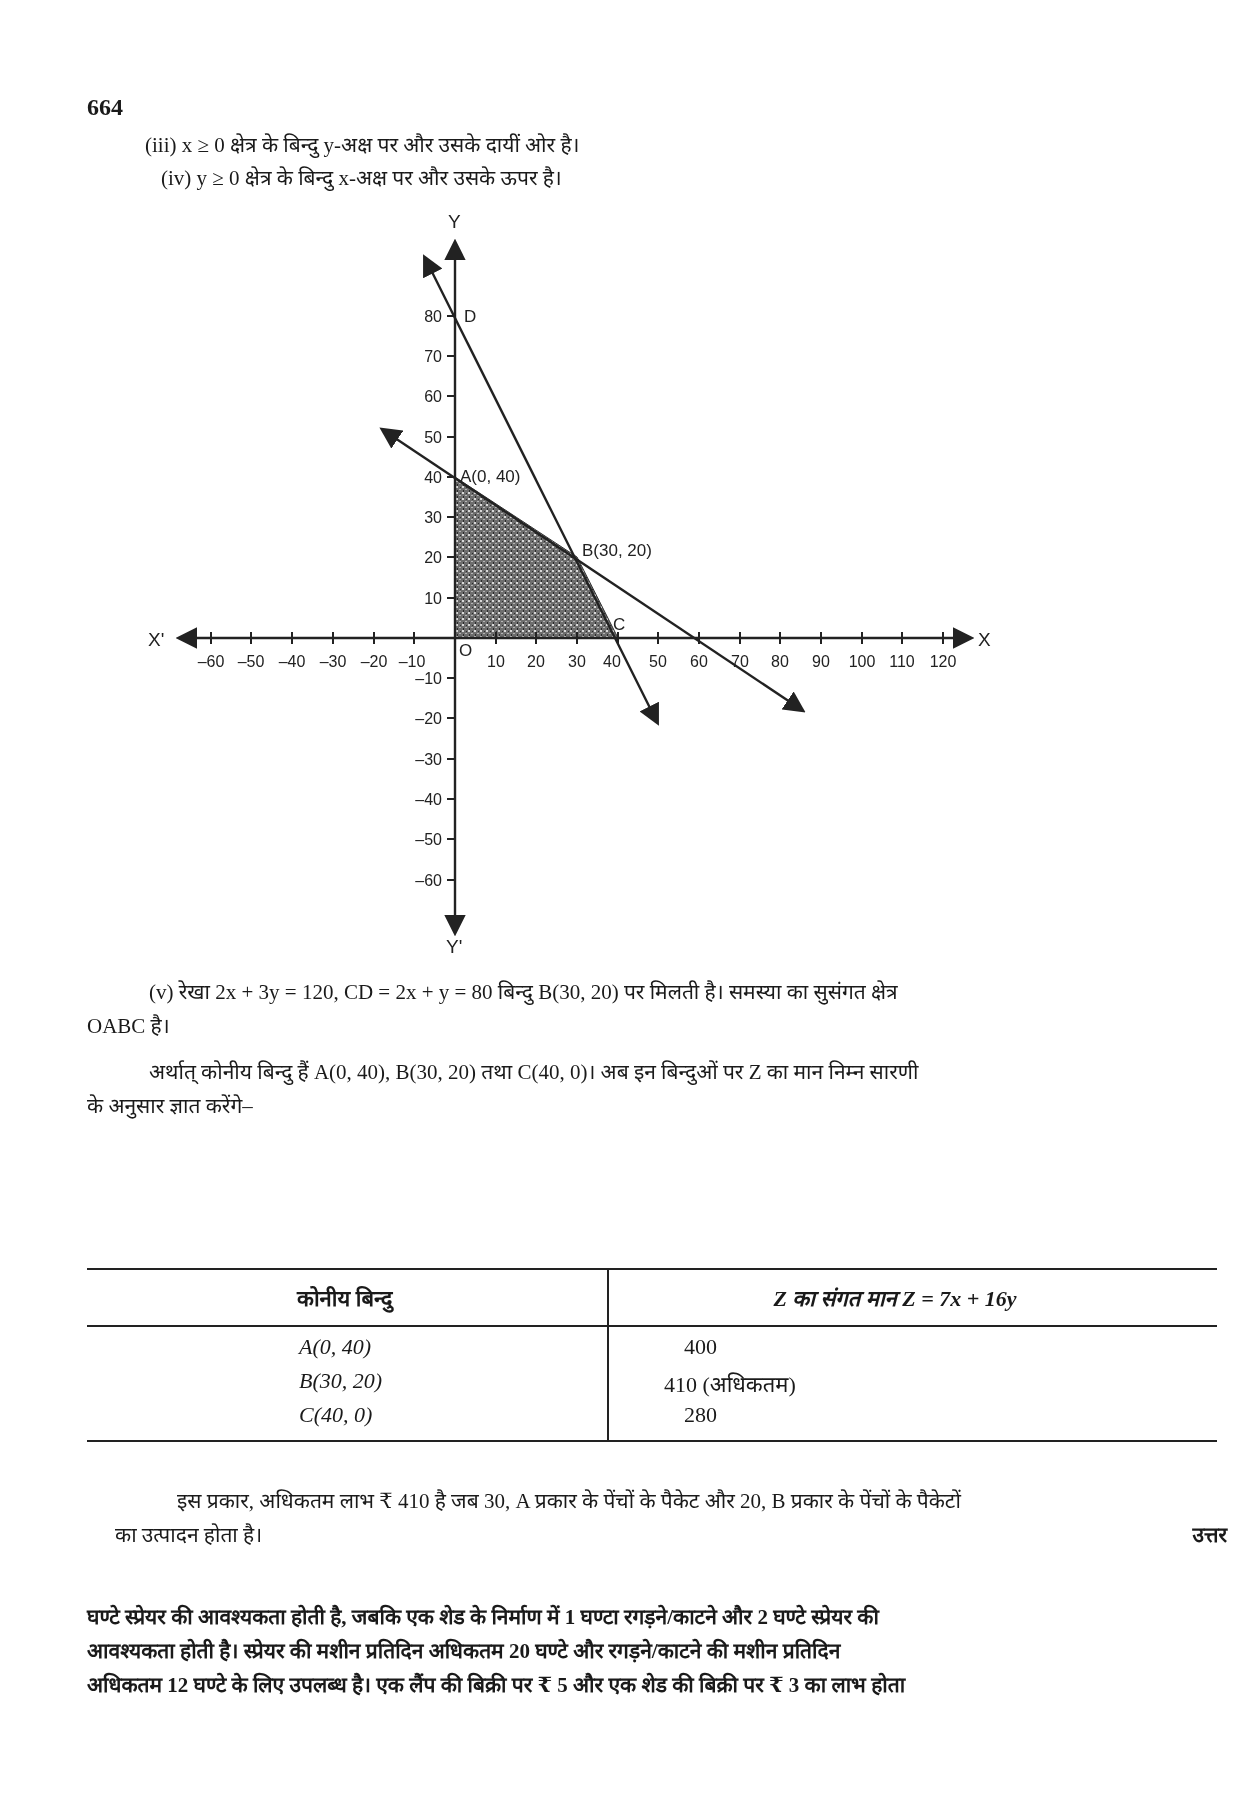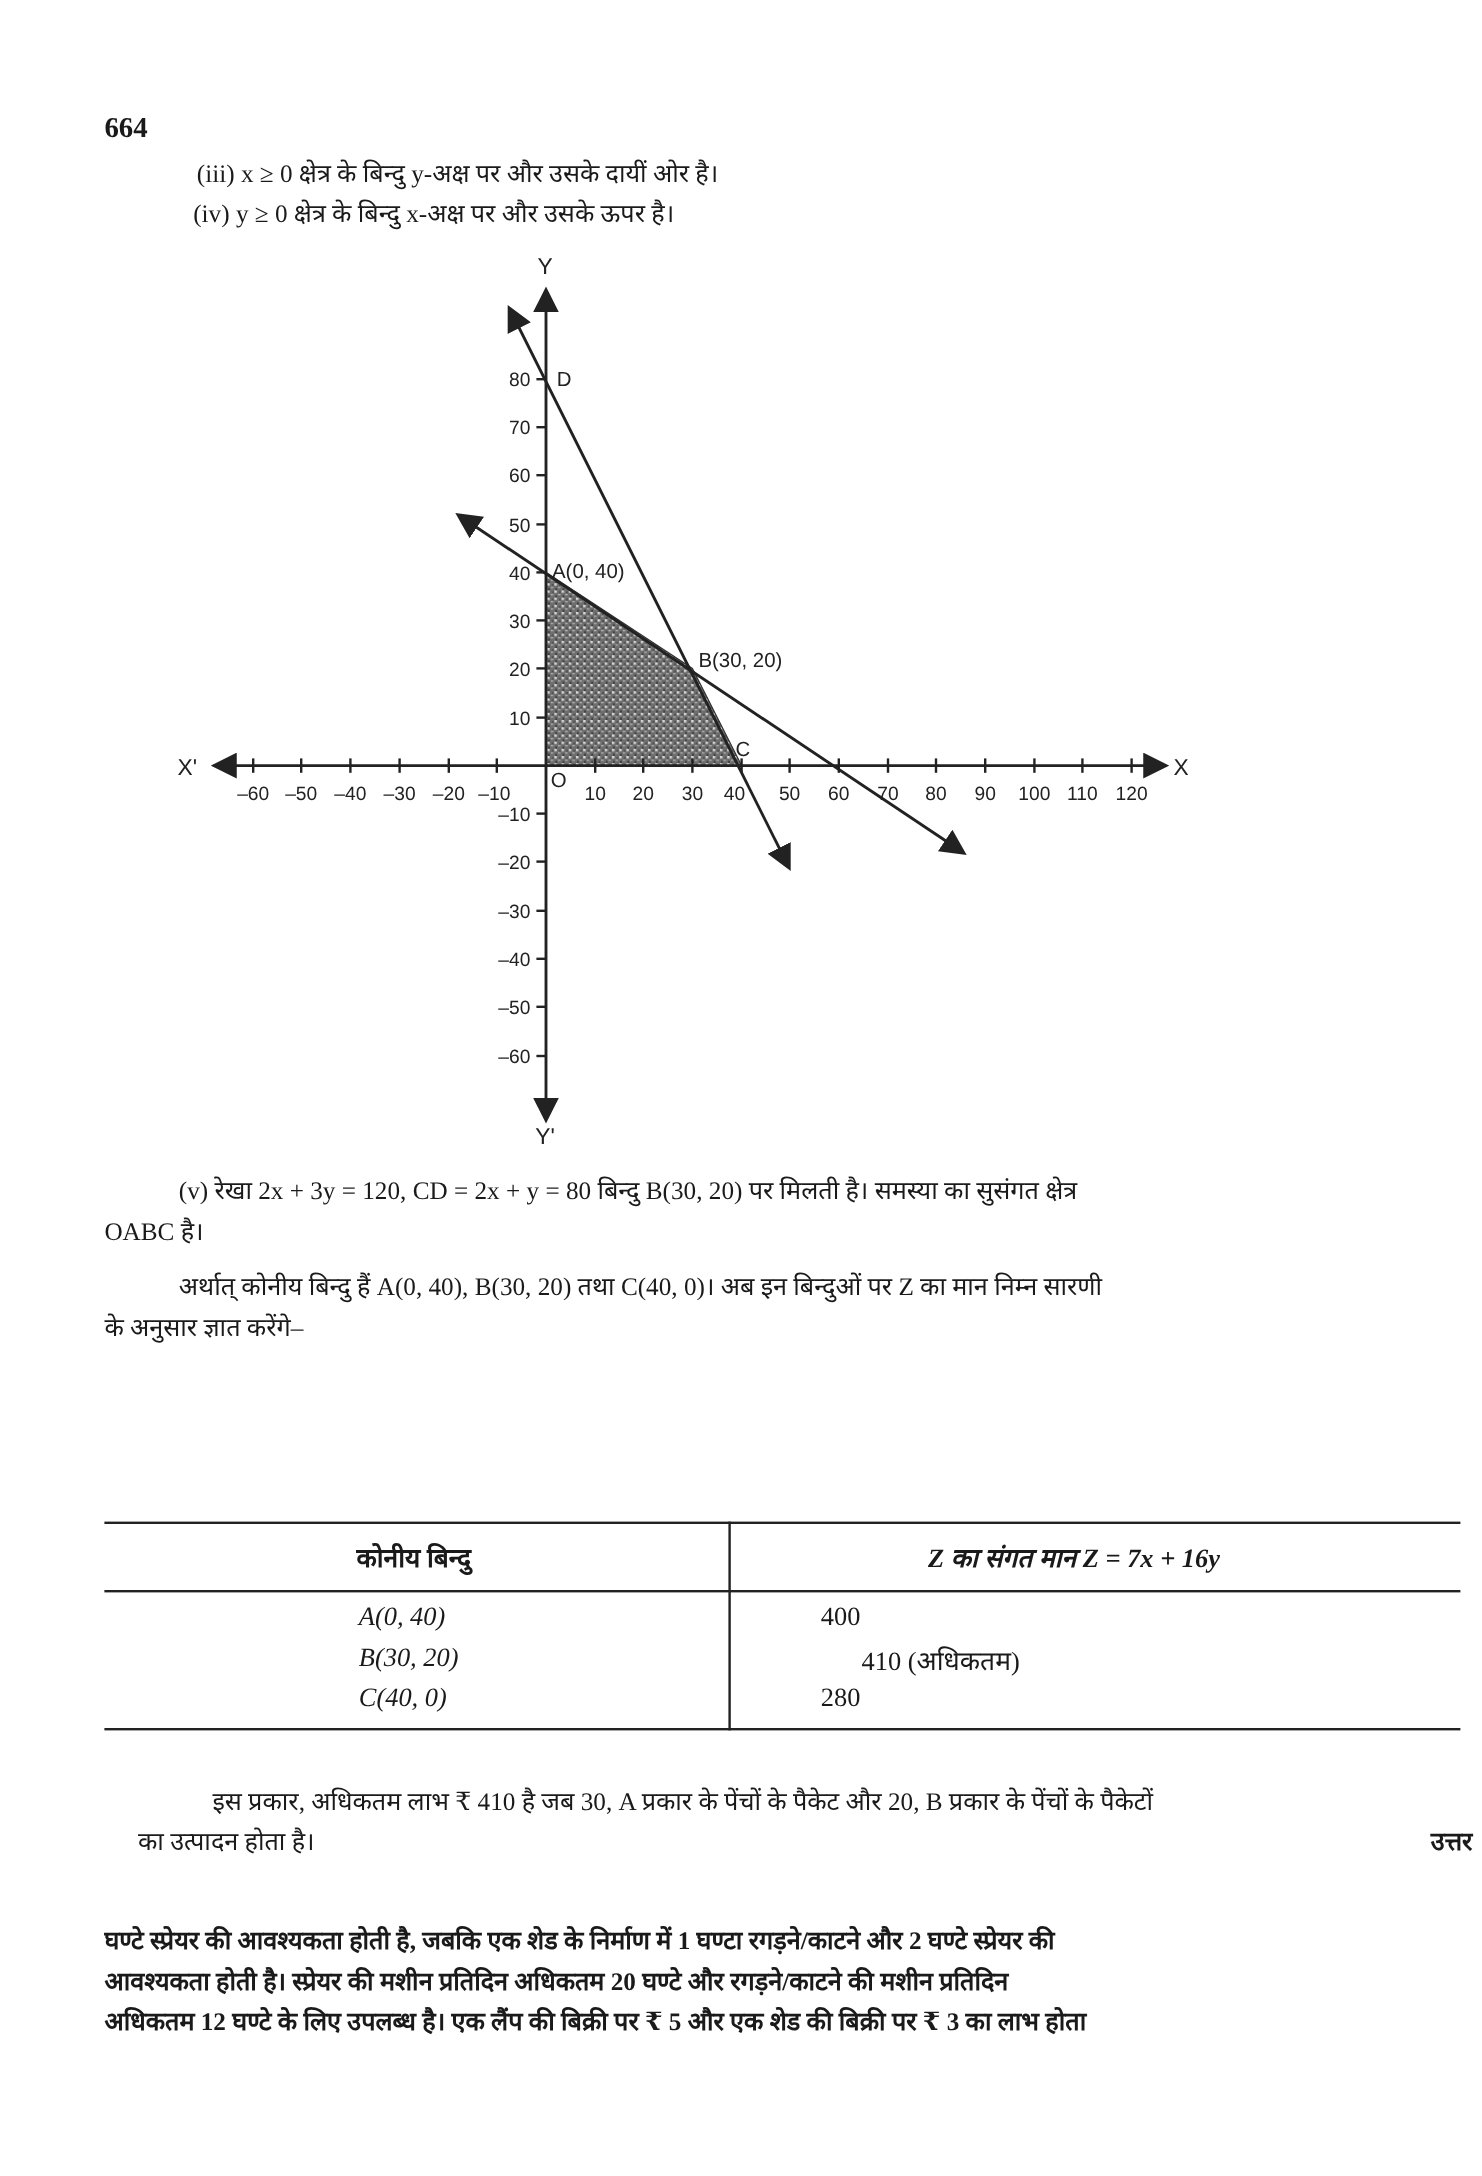--- a/index.html
+++ b/index.html
@@ -16,21 +16,21 @@
   .tbl-rule { position: absolute; left: 0; width: 1130px; height: 2px; background: #222; }
   .tbl-vrule { position: absolute; left: 520px; width: 2px; background: #222; }
   .cell { position: absolute; white-space: nowrap; }
   .answer-tag { position: absolute; right: 18px; font-weight: bold; }
 </style>
 </head>
 <body>
 
 <div class="abs pageno">664</div>
 
-<div class="abs line" style="left:145px; top:130px;margin-left:19px;">
+<div class="abs line" style="left:145px; top:130px;">
   <span>(iii)</span>
   <span>x ≥ 0 क्षेत्र के बिन्दु y-अक्ष पर और उसके दायीं ओर है।</span>
 </div>
 <div class="abs line" style="left:161px; top:163px;font-family:Liberation Serif, serif;">
   <span>(iv)</span>
   <span>y ≥ 0 क्षेत्र के बिन्दु x-अक्ष पर और उसके ऊपर है।</span>
 </div>
 
 <svg class="abs graph" width="1235" height="960" viewBox="0 0 1235 960" style="font-family: 'Liberation Sans', 'DejaVu Sans', sans-serif;">
   <defs>
@@ -163,21 +163,21 @@
   <div class="tbl-rule" style="top:57px;"></div>
   <div class="tbl-rule" style="top:172px;"></div>
   <div class="tbl-vrule" style="top:0; height:174px;"></div>
 
   <div class="cell bold" style="left:210px; top:14px;">कोनीय बिन्दु</div>
   <div class="cell bold" style="left:508px; top:14px; width:420px; text-align:center; padding-left:90px; font-style:italic;">Z का संगत मान Z = 7x + 16y</div>
 
   <div class="cell" style="left:212px; top:66px; font-style:italic;">A(0, 40)</div>
   <div class="cell" style="left:597px; top:66px;">400</div>
   <div class="cell" style="left:212px; top:100px; font-style:italic;">B(30, 20)</div>
-  <div class="cell" style="left:631px; top:100px;">410 (अधिकतम)</div>
+  <div class="cell" style="left:577px; top:100px;">410 (अधिकतम)</div>
   <div class="cell" style="left:212px; top:134px; font-style:italic;">C(40, 0)</div>
   <div class="cell" style="left:597px; top:134px;">280</div>
 </div>
 
 <div class="abs para" style="top:1484px;margin-left:28px;">
   <span class="indent"></span><span>इस प्रकार, अधिकतम लाभ ₹ 410 है जब 30, A प्रकार के पेंचों के पैकेट और 20, B प्रकार के पेंचों के पैकेटों</span><br>
   <span>का उत्पादन होता है।</span>
   <span class="answer-tag" style="top:34px;">उत्तर</span>
 </div>
 

